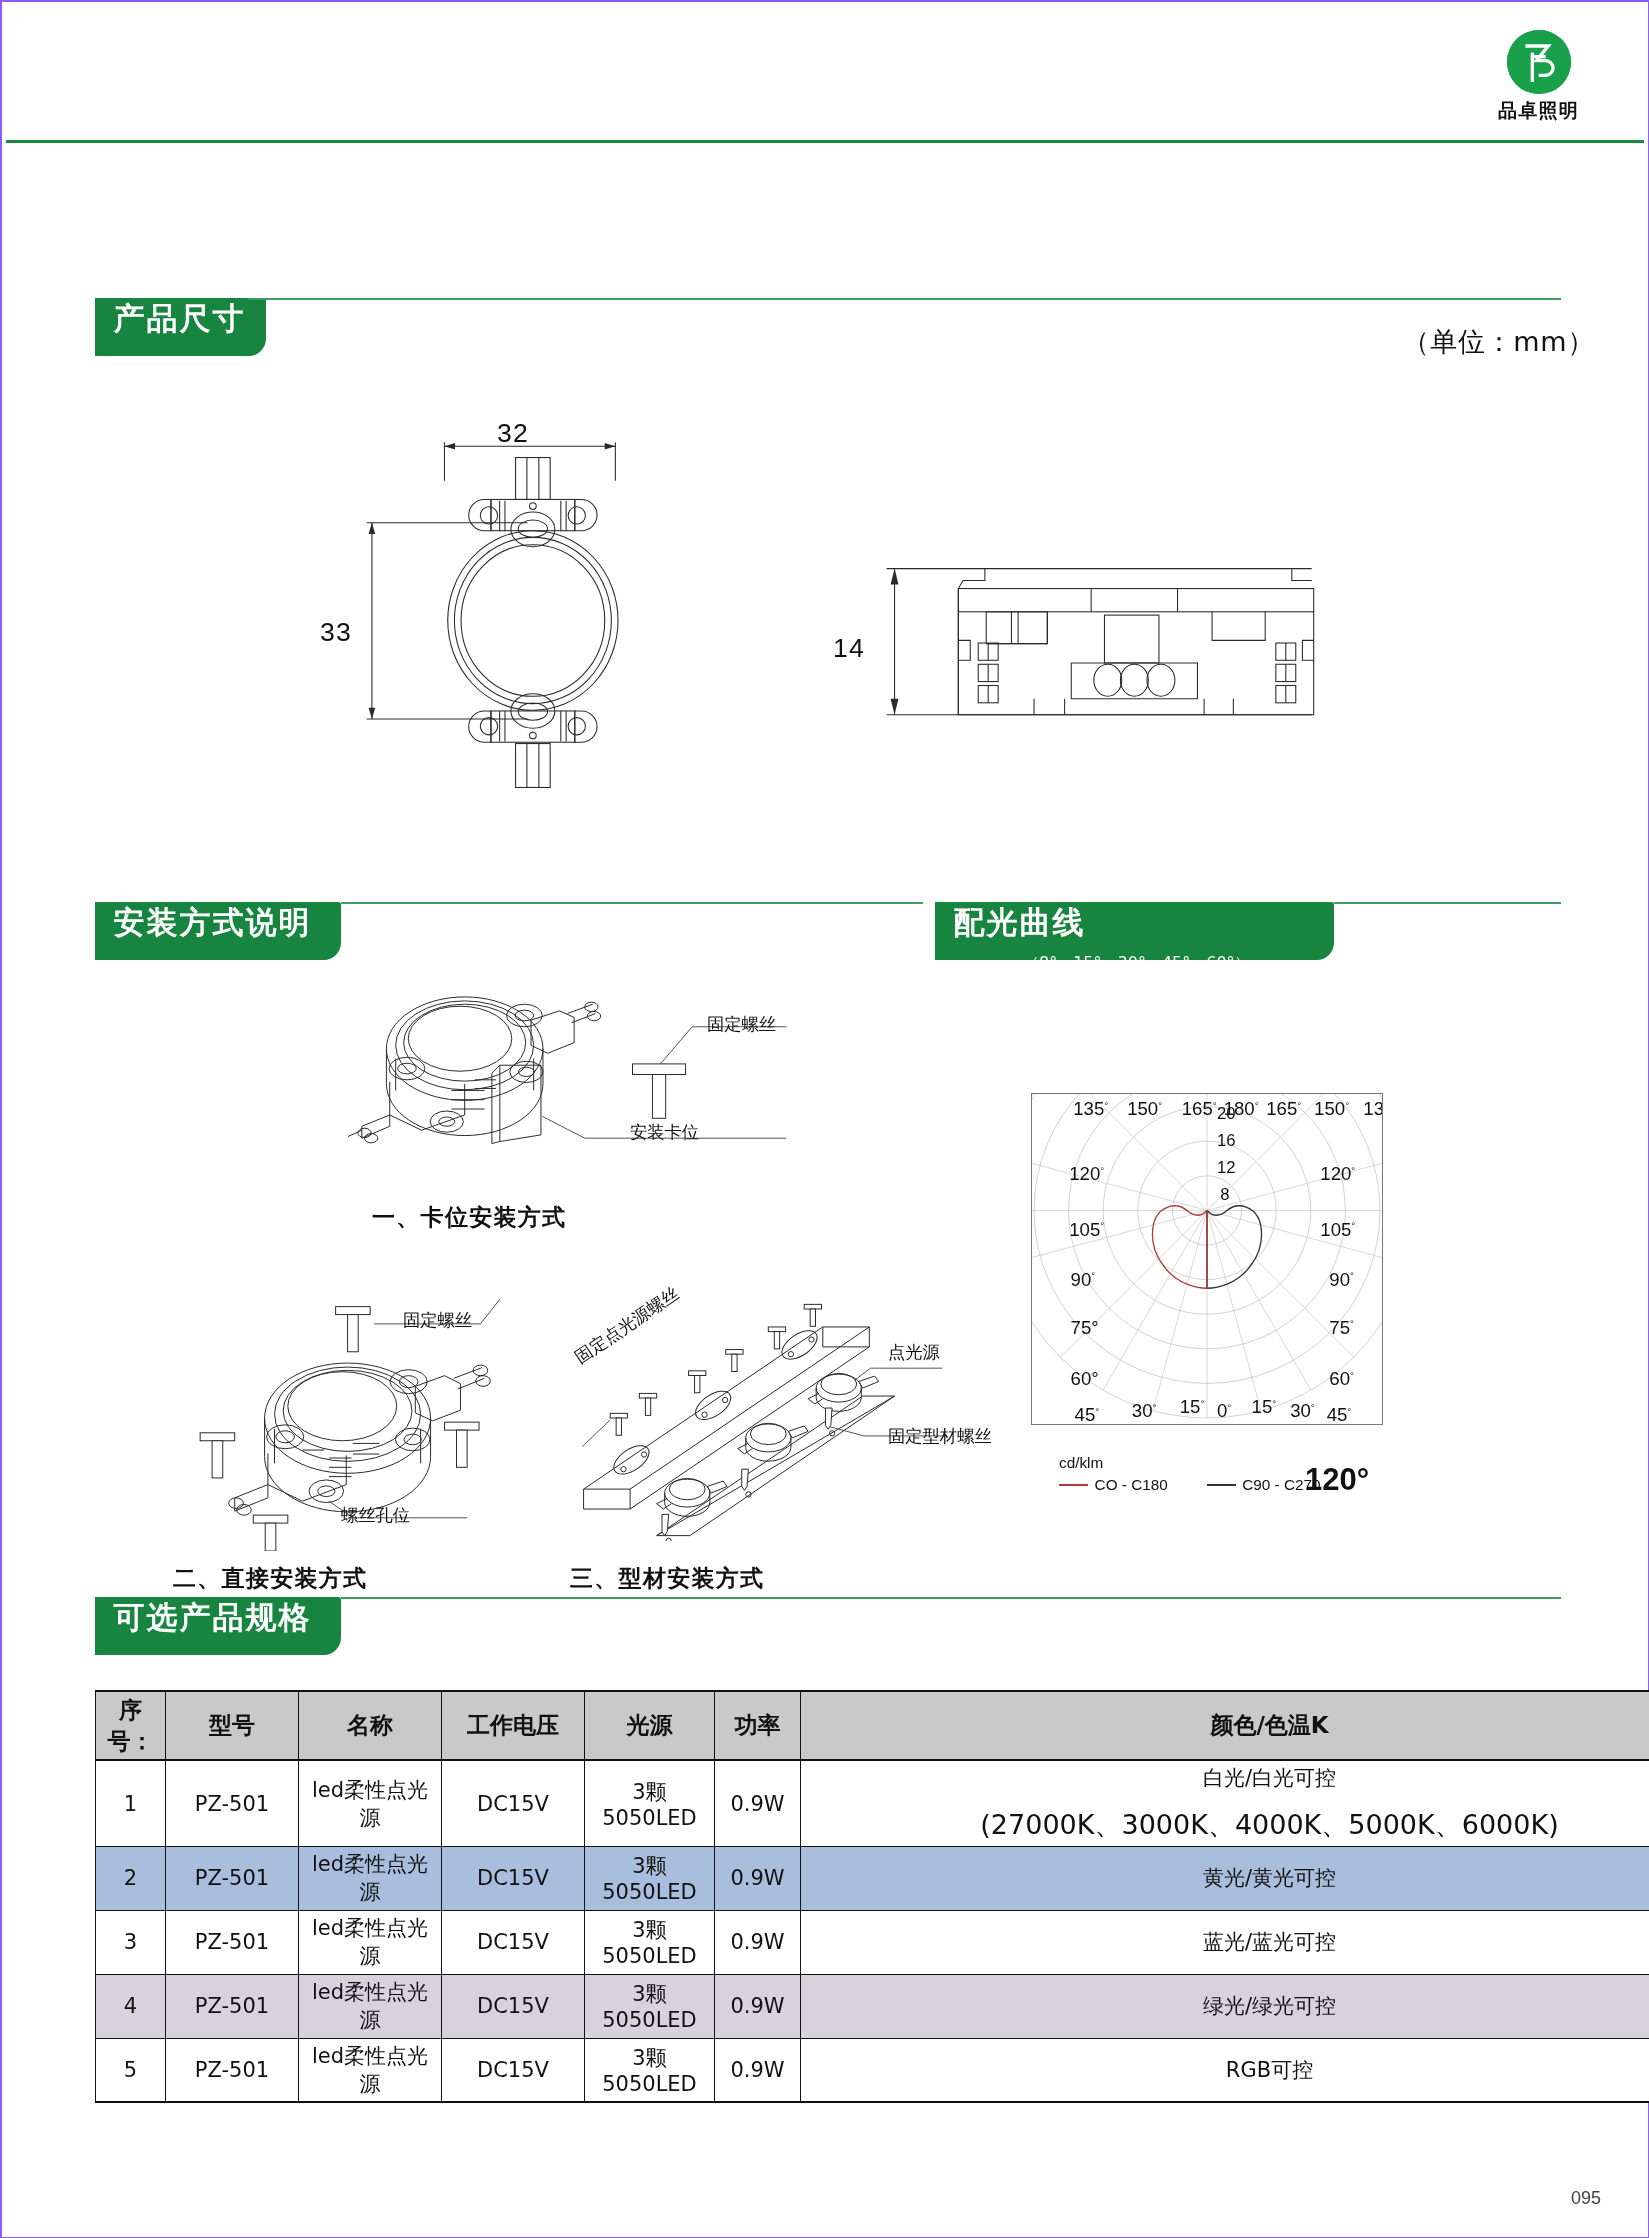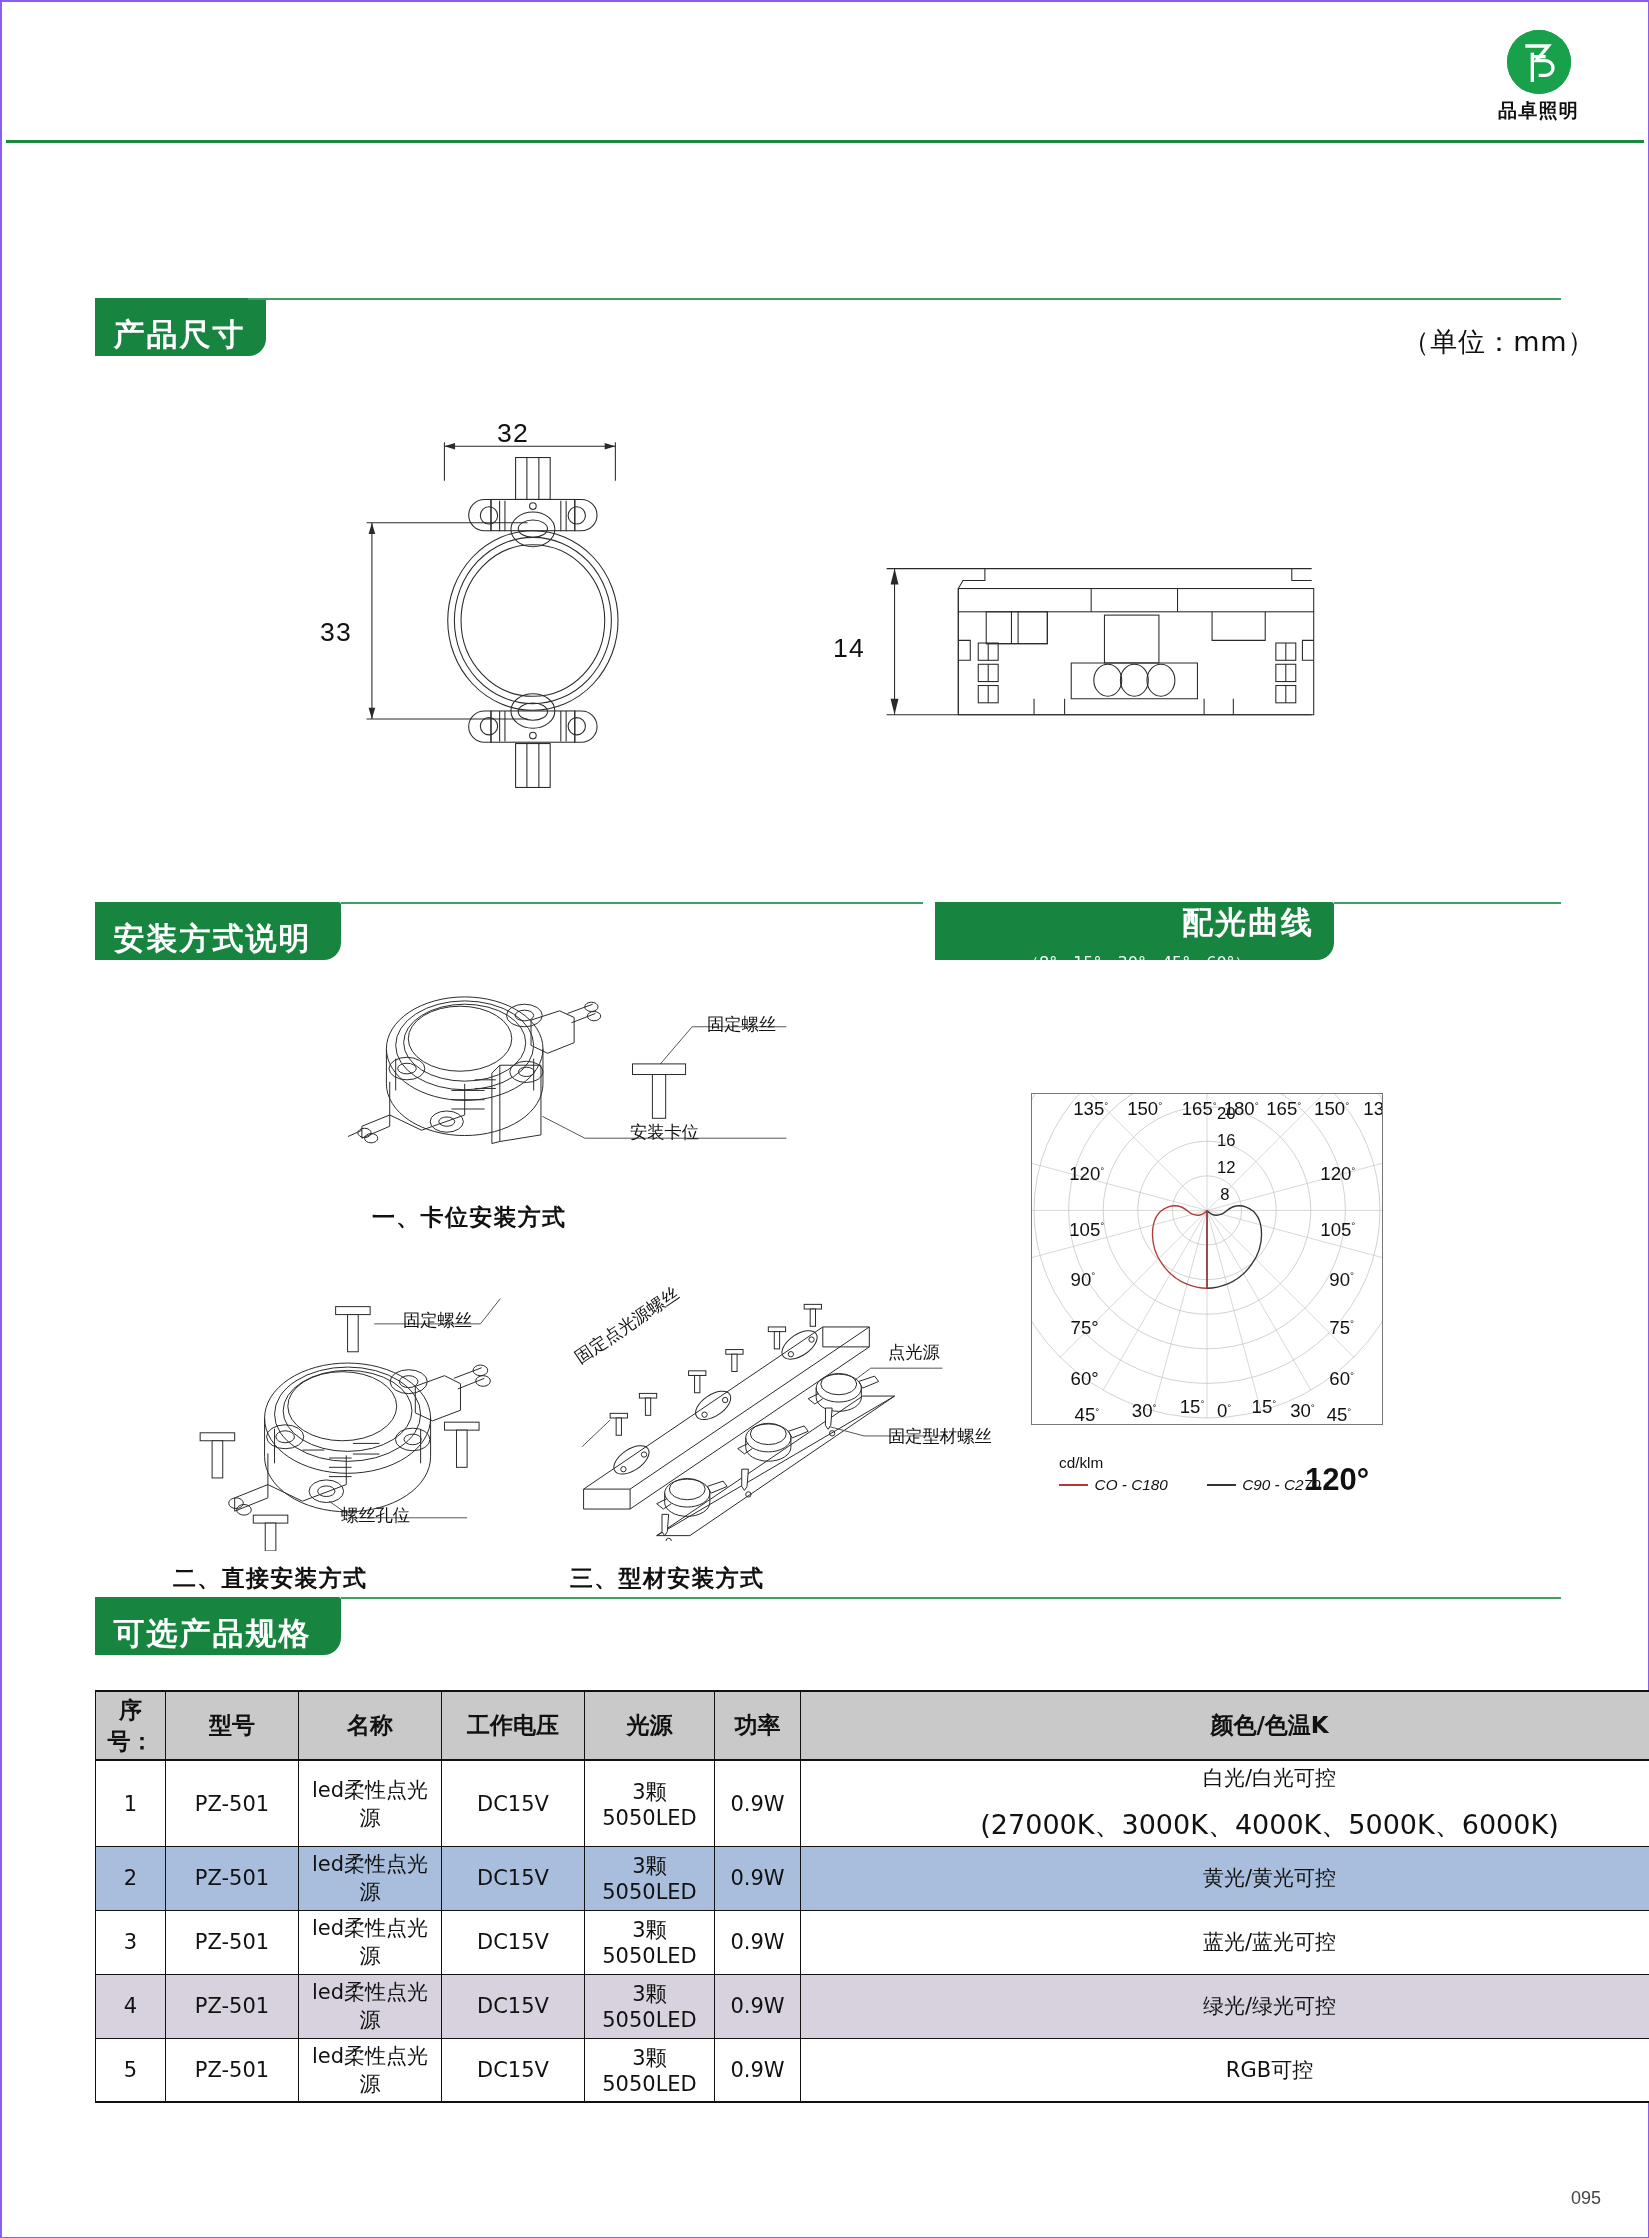--- a/index.html
+++ b/index.html
@@ -37,21 +37,21 @@
     height: 3.3px; background: #1a8a3f;
   }
 
   
   .tab {
     position: absolute;
     height: 58px;
     background: #17853f;
     border-bottom-right-radius: 17.3px;
     border-top-right-radius: 2.7px;
-    display: flex; align-items: flex-end;
+    display: flex; align-items: flex-start;
     padding: 0 20px 0 18.6px;
     color: #fff;
   }
   .tab .tab-title {
     font-size: 31px; font-weight: bold; letter-spacing: 2px;
     font-family: "DejaVu Sans", sans-serif;
     white-space: nowrap;
   }
   .tab .tab-sub {
     font-size: 16px; margin-left: 6px; align-self: center;
@@ -580,21 +580,21 @@
                  C203 273 181 243 181 211
                  C181 188 191 175 204 170
                  C215 166 226 169 234 176
                  C243 184 254 185 263 175" fill="none" stroke="#b03a3a" stroke-width="2"></path>
       </g>
     </svg>
   </div>
 
   <div class="polar-legend">
     <div>cd/klm</div>
-    <div style="display:flex; gap:39px;font-style:italic;">
+    <div style="display:flex; gap:39px;">
       <div class="legend-row">
         <span class="ln" style="background:#b03a3a;"></span>
         <span>CO - C180</span>
       </div>
       <div class="legend-row">
         <span class="ln" style="background:#333;"></span>
         <span>C90 - C270</span>
       </div>
     </div>
   </div>

